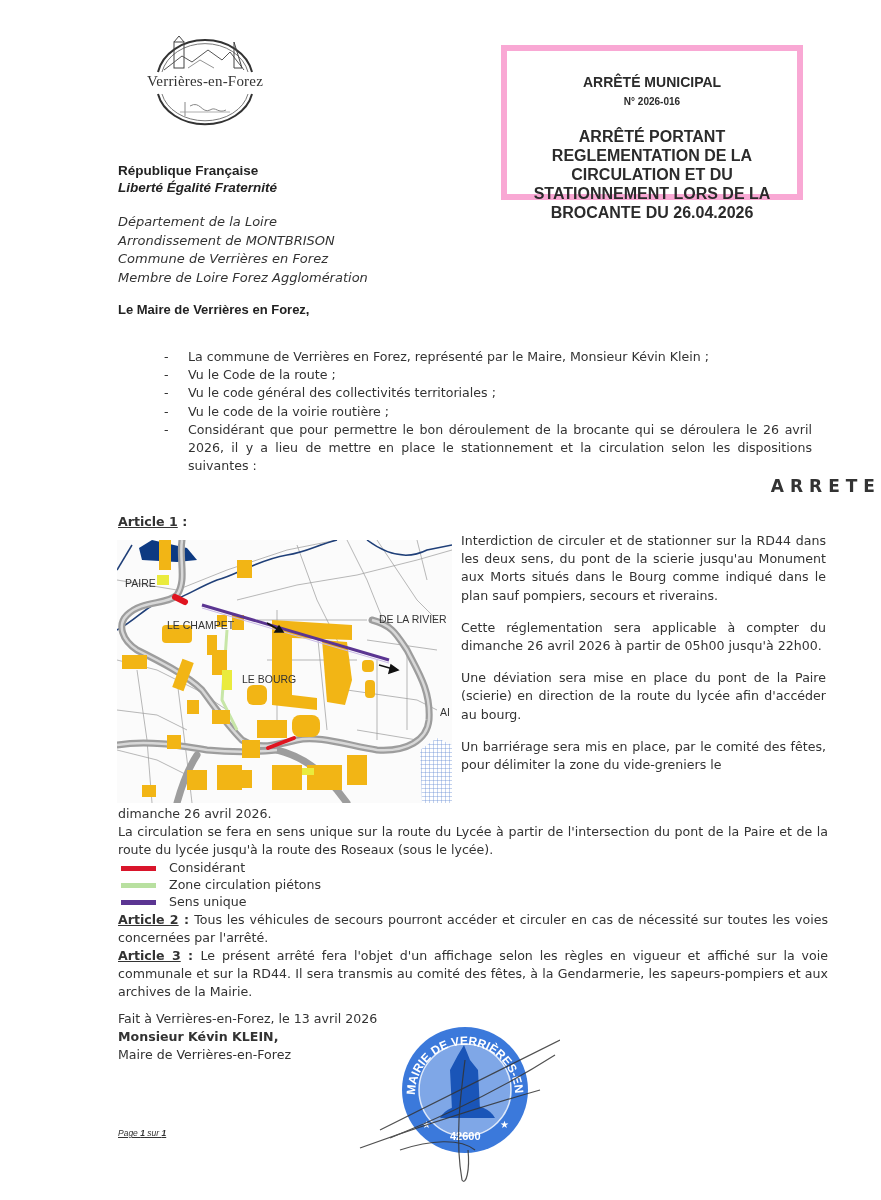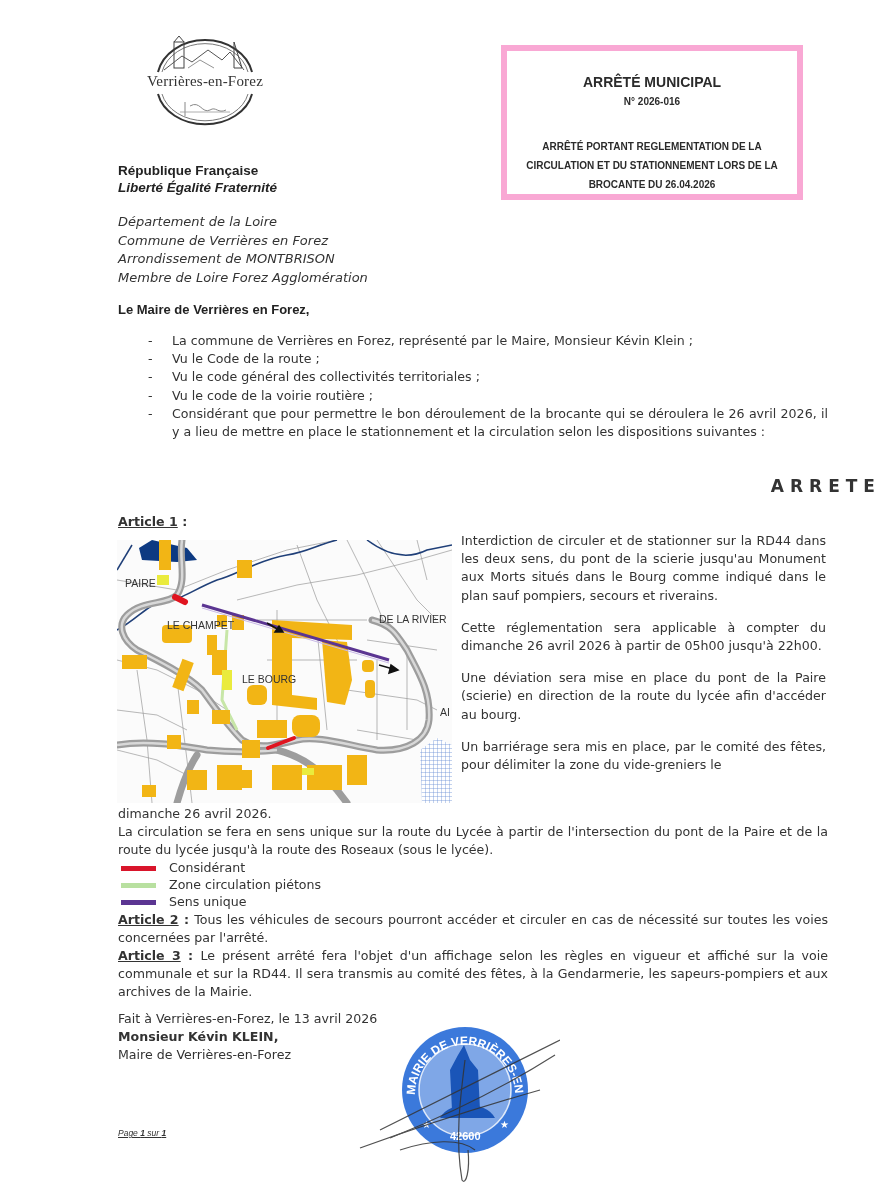--- a/index.html
+++ b/index.html
@@ -7,29 +7,29 @@
   .abs { position:absolute; }
 
   
   #logo { left:130px; top:30px; width:150px; height:105px; }
   #logo .town { position:absolute; left:0; top:43px; width:150px; text-align:center; font-family:"Liberation Serif", serif; font-size:15px; color:#333; letter-spacing:0.2px; }
 
   
   #title-box { left:501px; top:45px; width:302px; height:155px; border:6px solid #f9a8d4; box-sizing:border-box; text-align:center; font-family:"Liberation Sans", sans-serif; font-weight:bold; color:#2b2b2b; }
   #title-box .t1 { margin-top:22px; font-size:14px; line-height:19px; }
   #title-box .t2 { font-size:10px; line-height:19px; }
-  #title-box .t3 { margin-top:26px; font-size:10px; line-height:19px; padding:0 8px; }
+  #title-box .t3 { margin-top:16px; font-size:16px; line-height:19px; padding:0 8px; }
 
   
   .hdr-bold { font-family:"Liberation Sans", sans-serif; font-weight:bold; font-size:13.5px; color:#222; }
   .hdr-boldit { font-family:"Liberation Sans", sans-serif; font-weight:bold; font-style:italic; font-size:13.5px; color:#222; }
   .hdr-it { font-family:"DejaVu Sans", sans-serif; font-style:italic; font-size:13px; color:#333; line-height:18.5px; font-weight:300; }
 
   .body-txt { font-family:"DejaVu Sans", sans-serif; font-size:12.6px; color:#333; line-height:18.2px; }
-  ul.visas { list-style:none; margin:0; padding:0; }
+  ul.visas { list-style:none; margin:16px; padding:0; }
   ul.visas li { position:relative; padding-left:24px; }
   ul.visas li::before { content:"-"; position:absolute; left:0; top:0; }
 
   #arrete-heading { left:0; width:881px; top:476px; text-align:right; font-family:"DejaVu Sans", sans-serif; font-weight:bold; font-size:17px; letter-spacing:6px; color:#333; }
   .art-label { font-family:"DejaVu Sans", sans-serif; font-weight:bold; text-decoration:underline; font-size:12.6px; color:#333; }
 
   
   #map { left:117px; top:540px; width:335px; height:263px; overflow:hidden; background:#86efac; }
 
   #art1-text { left:461px; top:532px; width:365px; text-align:justify; }
@@ -72,22 +72,22 @@
   <div class="t1">ARRÊTÉ MUNICIPAL</div>
   <div class="t2">N° 2026-016</div>
   <div class="t3">ARRÊTÉ PORTANT REGLEMENTATION DE LA CIRCULATION ET DU STATIONNEMENT LORS DE LA BROCANTE DU 26.04.2026</div>
 </div>
 
 <div class="abs hdr-bold" style="left:118px; top:163px;">République Française</div>
 <div class="abs hdr-boldit" style="left:118px; top:180px;">Liberté Égalité Fraternité</div>
 
 <div class="abs" style="left:118px; top:213px;">
   <div class="hdr-it">Département de la Loire</div>
+  <div class="hdr-it">Arrondissement de MONTBRISON</div>
   <div class="hdr-it">Commune de Verrières en Forez</div>
-  <div class="hdr-it">Arrondissement de MONTBRISON</div>
   <div class="hdr-it">Membre de Loire Forez Agglomération</div>
 </div>
 
 <div class="abs hdr-bold" style="left:118px; top:302px; font-size:13px;">Le Maire de Verrières en Forez,</div>
 
 <div class="abs body-txt" style="left:148px; top:332px; width:680px; text-align:justify;">
   <ul class="visas">
     <li>La commune de Verrières en Forez, représenté par le Maire, Monsieur Kévin Klein ;</li>
     <li>Vu le Code de la route ;</li>
     <li>Vu le code général des collectivités territoriales ;</li>

